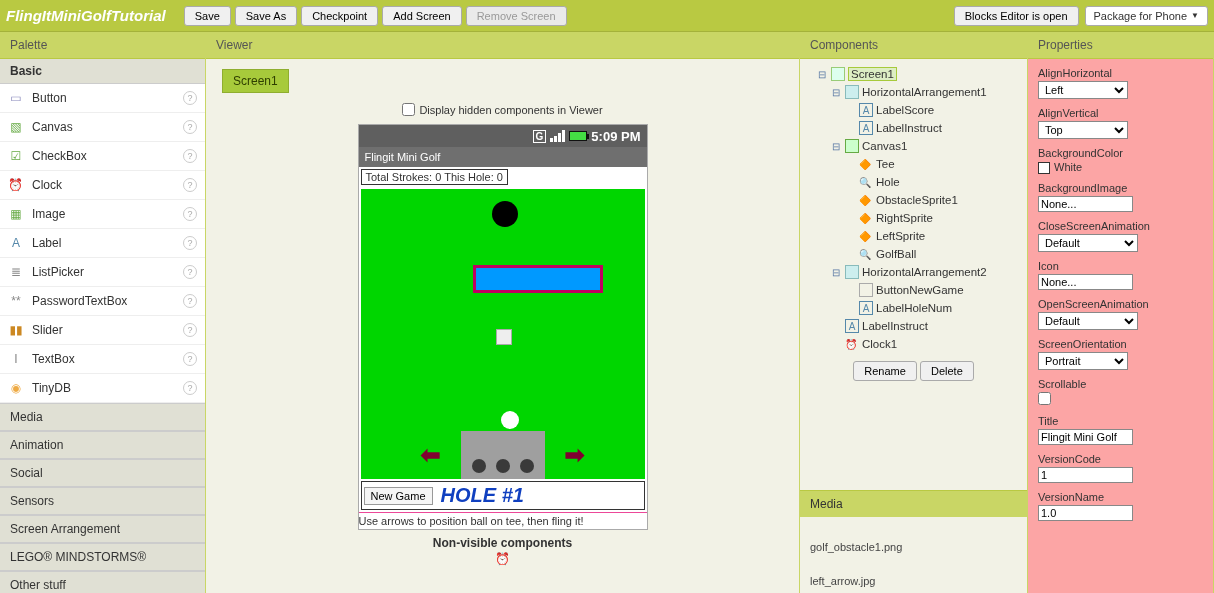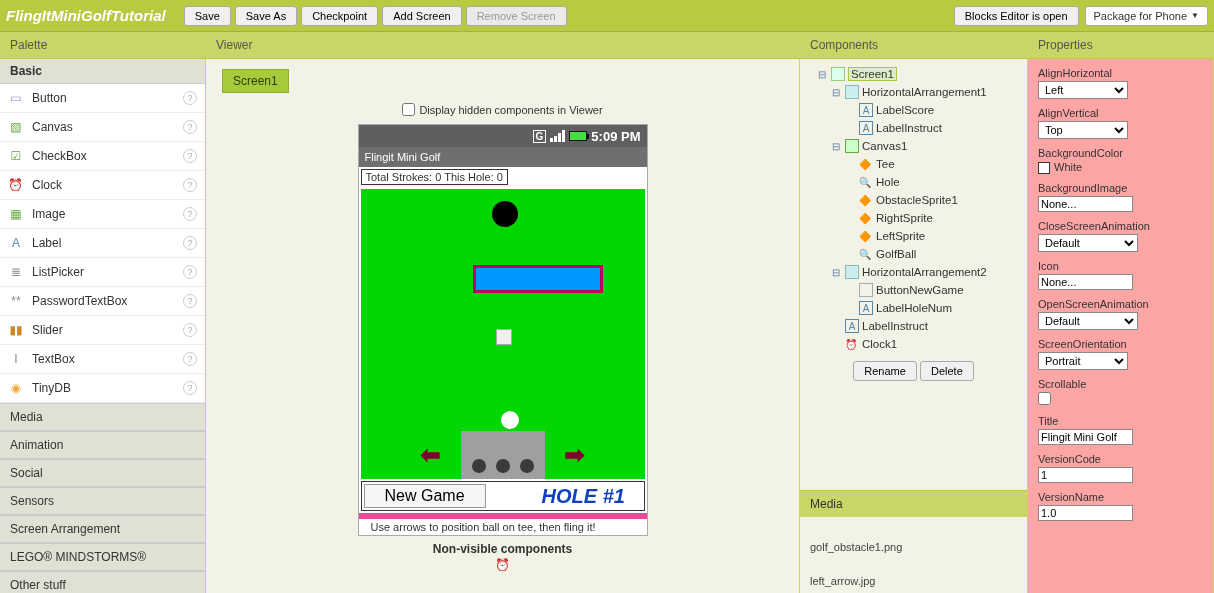--- a/index.html
+++ b/index.html
@@ -35,23 +35,23 @@
 .hole { width: 26px; height: 26px; background: #000; border-radius: 50%; position: absolute; top: 12px; left: 131px; }
 .obstacle { width: 130px; height: 28px; background: #0099ff; border: 3px solid #c00060; position: absolute; top: 76px; left: 112px; }
 .sq { width: 16px; height: 16px; background: #eee; border: 1px solid #aaa; position: absolute; top: 140px; left: 135px; }
 .golfball { width: 18px; height: 18px; background: #fff; border-radius: 50%; position: absolute; bottom: 50px; left: 140px; }
 .tee { width: 84px; height: 48px; background: #9f9f9f; position: absolute; bottom: 0; left: 100px; display: flex; align-items: flex-end; justify-content: center; gap: 10px; padding-bottom: 6px; }
 .tee .dot { width: 14px; height: 14px; background: #3a3a3a; border-radius: 50%; }
 .arrow { position: absolute; bottom: 10px; font-size: 24px; color: #800030; font-weight: bold; }
 .arrow-left { left: 60px; }
 .arrow-right { right: 60px; }
 .holebar { border: 1px solid #333; margin: 2px; display: flex; align-items: center; padding: 2px; gap: 8px; }
-.newgame { border: 1px solid #999; background: #f5f5f5; padding: 2px 20px; font-size: 16px; }
-.holenum { color: #1040c0; font-style: italic; font-weight: bold; font-size: 20px; margin-left: 48px; }
-.instruct { font-size: 11px; padding: 2px 12px; border-top: 6px solid #ec4899; }
+.newgame { border: 1px solid #999; background: #f5f5f5; padding: 2px 6px; font-size: 11px; }
+.holenum { color: #1040c0; font-style: italic; font-weight: bold; font-size: 20px; }
+.instruct { font-size: 11px; padding: 2px 0; border-top: 1px solid #ec4899; }
 .nonvis { text-align: center; font-weight: bold; font-size: 12px; margin-top: 6px; }
 .components { width: 228px; }
 .components-body { flex: 1; padding: 6px 4px; overflow: auto; font-size: 11.5px; background: #f2f2e6; }
 .tree ul { list-style: none; padding-left: 14px; }
 .tree li { padding: 2px 0; white-space: nowrap; display: flex; align-items: center; gap: 3px; }
 .tree .tog { color: #5a7aa5; font-size: 10px; width: 10px; display: inline-block; cursor: pointer; }
 .tree .pad { width: 10px; display: inline-block; }
 .ticon { width: 14px; height: 14px; display: inline-flex; align-items: center; justify-content: center; font-size: 10px; }
 .sel { background: #ddeec4; border: 1px solid #a7ca3b; padding: 0 2px; }
 .comp-actions { text-align: center; padding: 8px 0; }

